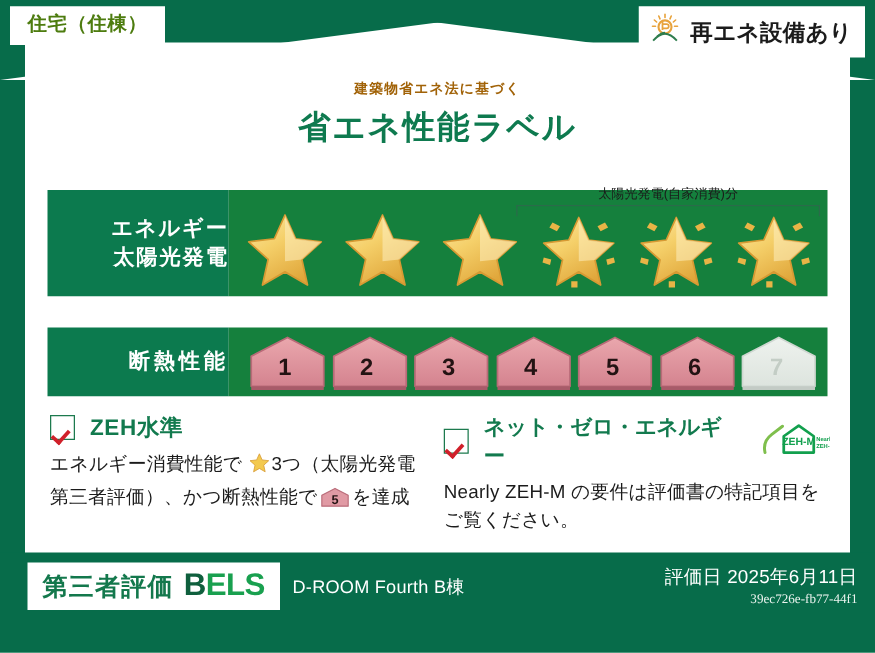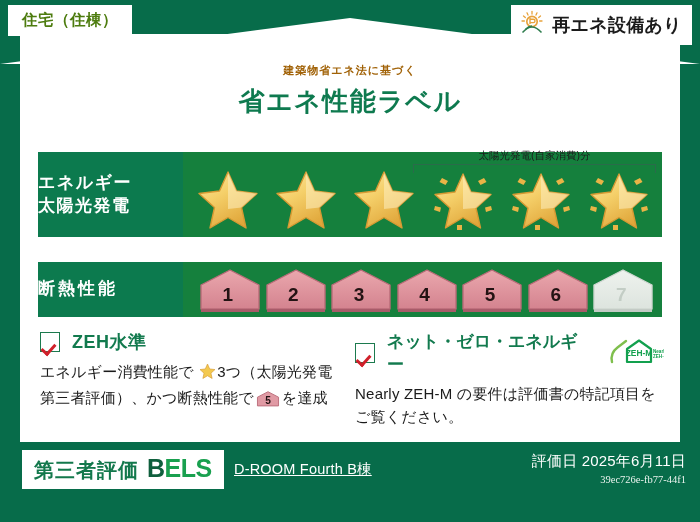--- a/index.html
+++ b/index.html
@@ -72,21 +72,21 @@
     display: flex; align-items: stretch;
   }
   .row-energy { top: 118px; height: 85px; }
   .row-insul  { top: 228px; height: 55px; }
 
   .row-label {
     width: 145px; flex: 0 0 145px;
     background: #0c7a4e;
     color: #ffffff; font-weight: bold;
     display: flex; flex-direction: column;
-    align-items: flex-start; justify-content: center;
+    align-items: flex-end; justify-content: center;
     font-size: 17px; letter-spacing: 1.5px; line-height: 1.35;
   }
   .row-label.small { font-size: 17px; letter-spacing: 3px; }
   .row-body {
     flex: 1 1 auto; background: #15803d;
     position: relative;
   }
 
   
   .stars {
@@ -175,21 +175,21 @@
   .bels-badge .jp {
     font-size: 20px; font-weight: bold; color: #13784c; letter-spacing: 1px;
   }
   .bels-badge .bels {
     font-size: 25px; font-weight: bold; letter-spacing: -0.5px;
   }
   .bels-badge .bels .b { color: #0f5f3d; }
   .bels-badge .bels .els { color: #19a04f; }
   .bldg-name {
     position: absolute; left: 234px; top: 18px;
-    color: #ffffff; font-size: 14.5px; letter-spacing: .2px; text-decoration: underline;
+    color: #ffffff; font-size: 14.5px; letter-spacing: .2px;
   }
   .eval-date {
     position: absolute; right: 14px; top: 10px;
     color: #ffffff; font-size: 15px; text-align: right; letter-spacing: .2px;
   }
   .eval-id {
     position: absolute; right: 14px; top: 32px;
     color: #eaf3ee; font-size: 10.5px; text-align: right;
     font-family: "Liberation Serif", serif;
   }

